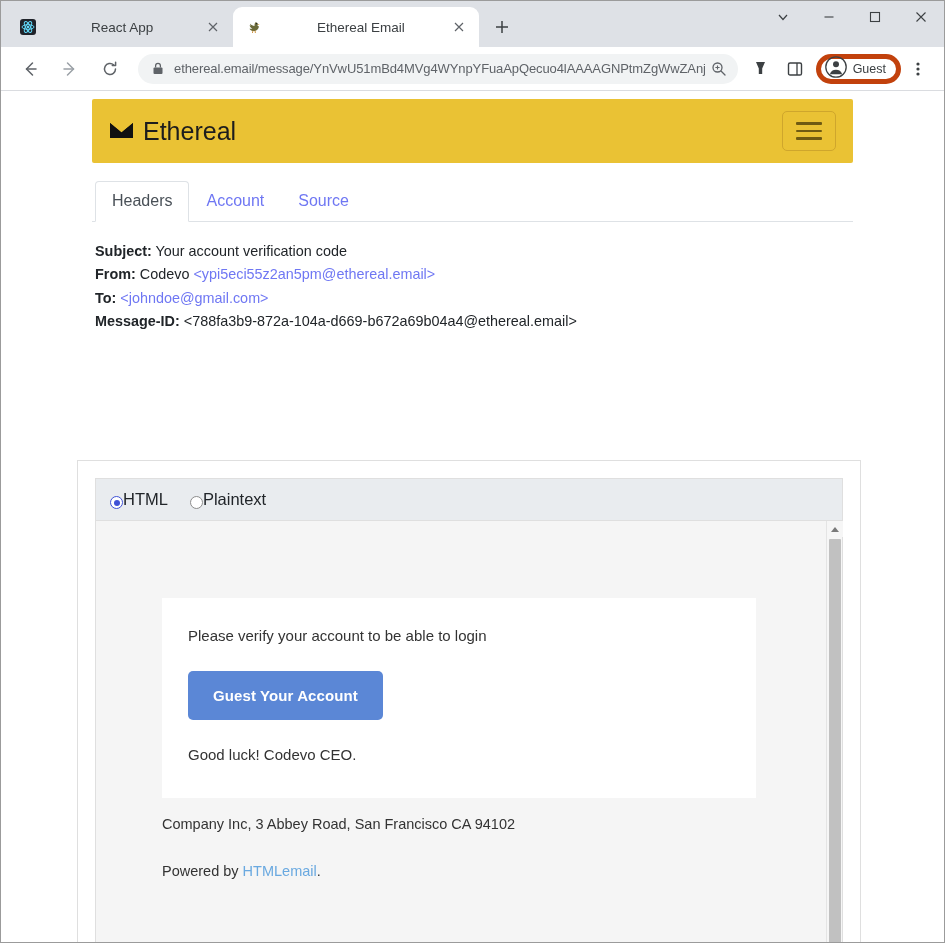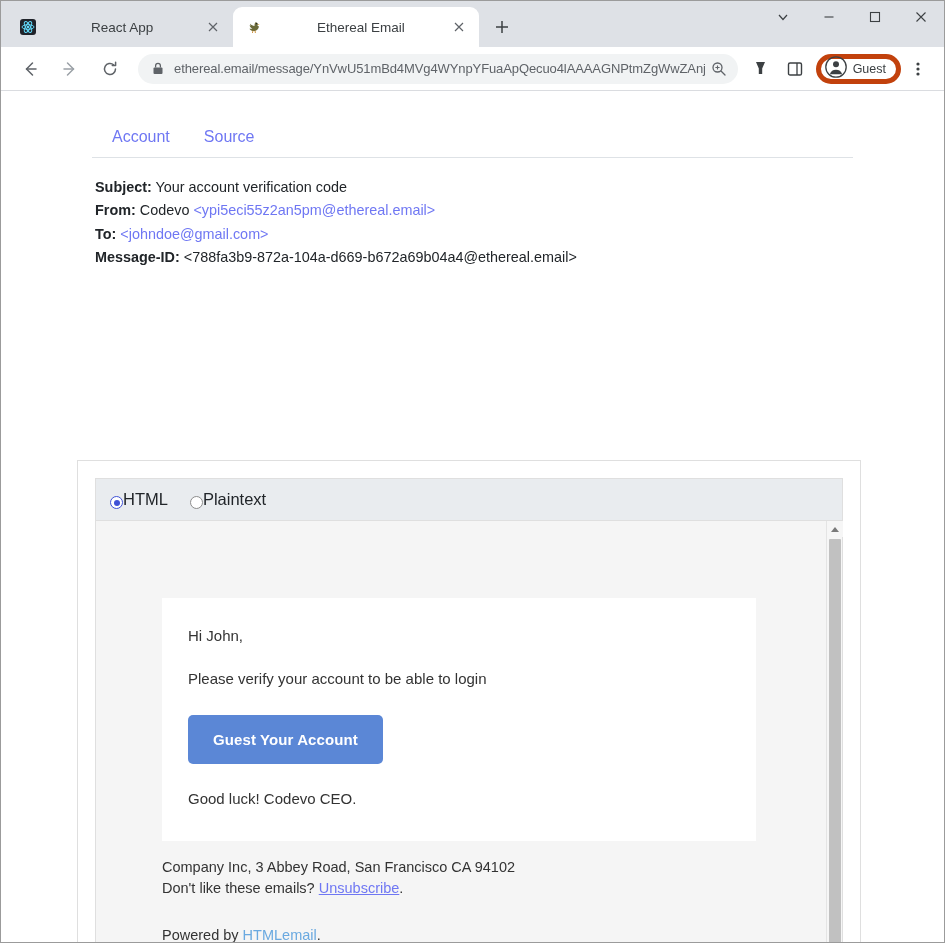--- a/index.html
+++ b/index.html
@@ -494,22 +494,40 @@
         <circle cx="2" cy="13" r="1.6" fill="#3c4043"></circle>
       </svg>
     </div>
   </div>
 
   <div class="viewport">
     <div class="page">
 
       <div class="container">
 
+        <div class="brandbar">
+          <div class="brand">
+            <span class="env">
+              <svg width="25" height="18" viewBox="0 0 25 18">
+                <path d="M1 1 L24 1 L24 16 L1 16 Z" fill="#111111"></path>
+                <path d="M1 1 L12.5 10.5 L24 1" fill="#eac234"></path>
+                <path d="M1 1 L12.5 10.5 L24 1 L24 2.6 L12.5 12 L1 2.6 Z" fill="#111111"></path>
+              </svg>
+            </span>
+            <span>Ethereal</span>
+          </div>
+          <div class="hamburger">
+            <span></span>
+            <span></span>
+            <span></span>
+          </div>
+        </div>
 
         <div class="navtabs">
+          <div class="navtab active">Headers</div>
           <div class="navtab">Account</div>
           <div class="navtab">Source</div>
         </div>
 
         <div class="headers">
           <div class="row">
             <b>Subject:</b>
             <span>Your account verification code</span>
           </div>
           <div class="row">
@@ -539,29 +557,27 @@
               <span class="radio"></span>
               <span>Plaintext</span>
             </label>
           </div>
 
           <div class="preview-wrap">
             <div class="preview">
               <div class="email-body">
 
                 <div class="email-white">
-                  <p>Hi John,</p>
                   <p>Please verify your account to be able to login</p>
                   <div><span class="cta">Guest Your Account</span></div>
                   <p>Good luck! Codevo CEO.</p>
                 </div>
 
                 <div class="email-footer">
                   <div>Company Inc, 3 Abbey Road, San Francisco CA 94102</div>
-                  <div><span>Don't like these emails? </span><a class="unsub" href="#">Unsubscribe</a><span>.</span></div>
                   <div class="powered"><span>Powered by </span><a class="htmlemail" href="#">HTMLemail</a><span>.</span></div>
                 </div>
 
               </div>
             </div>
 
             <div class="vscroll">
               <div class="vs-btn">
                   <span class="arrow-up"></span>
                 </div>

